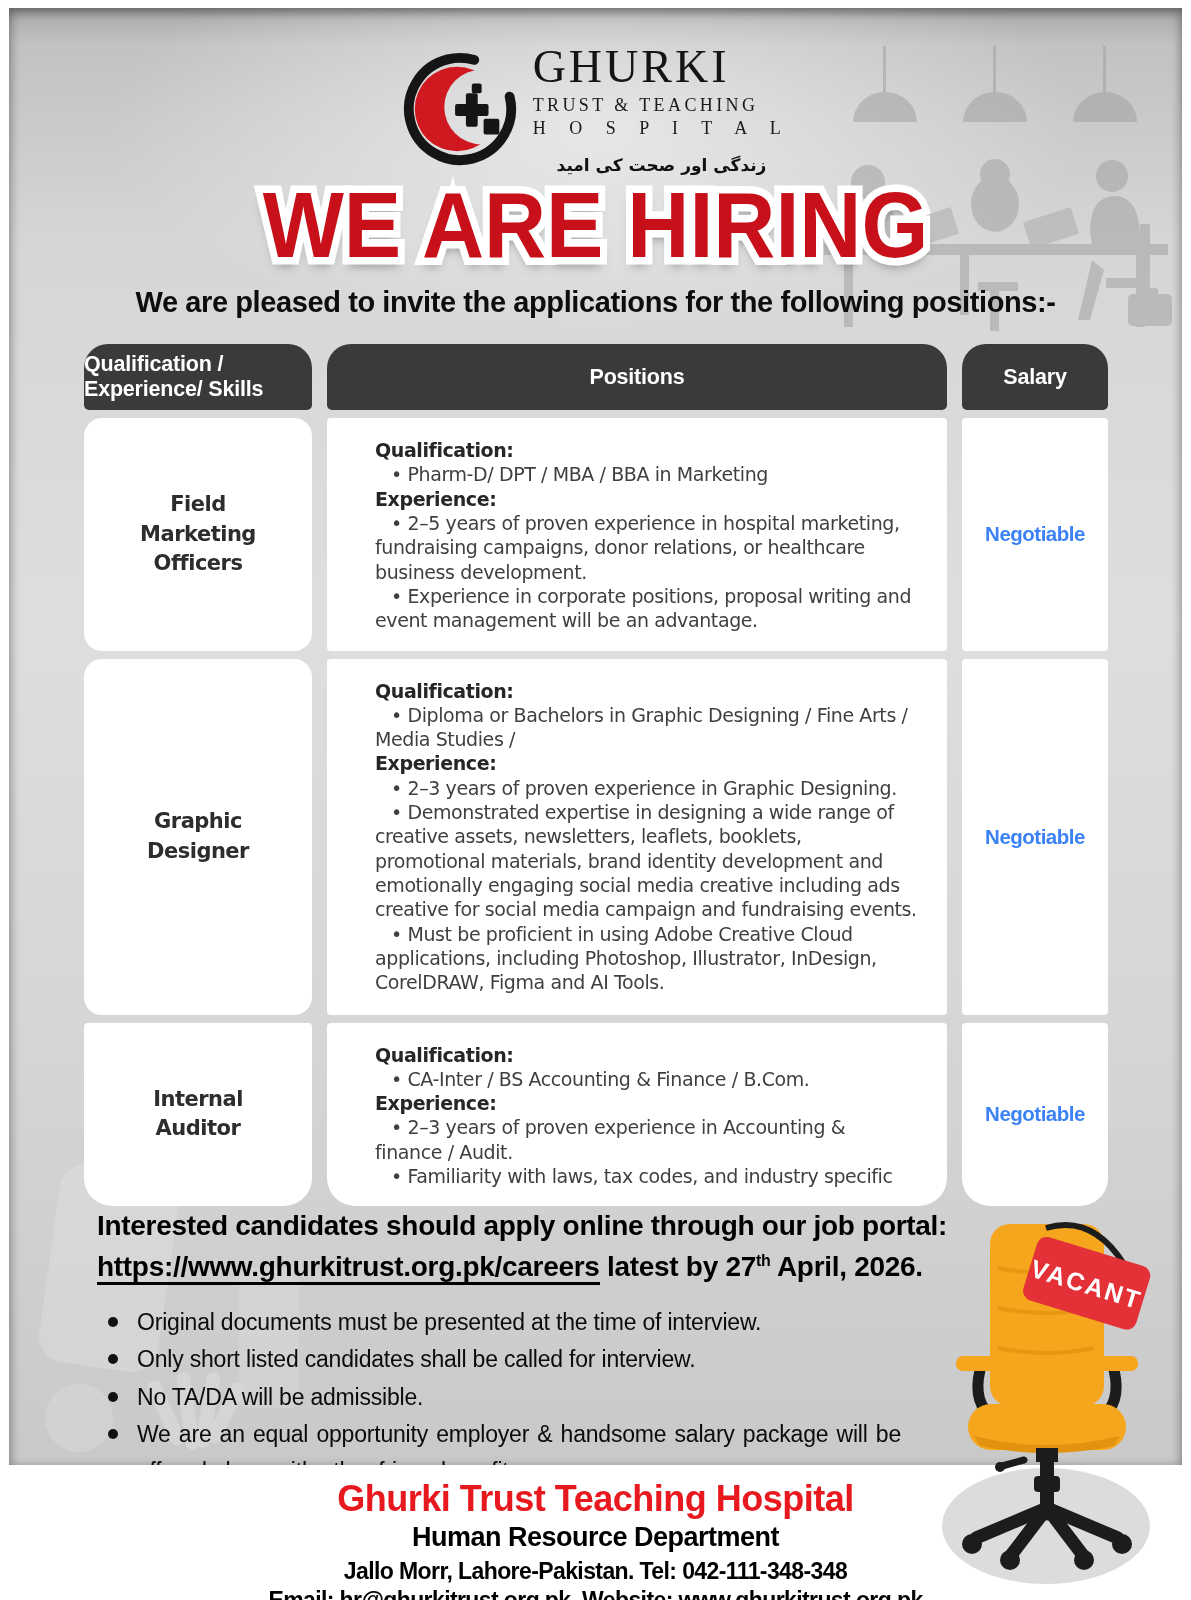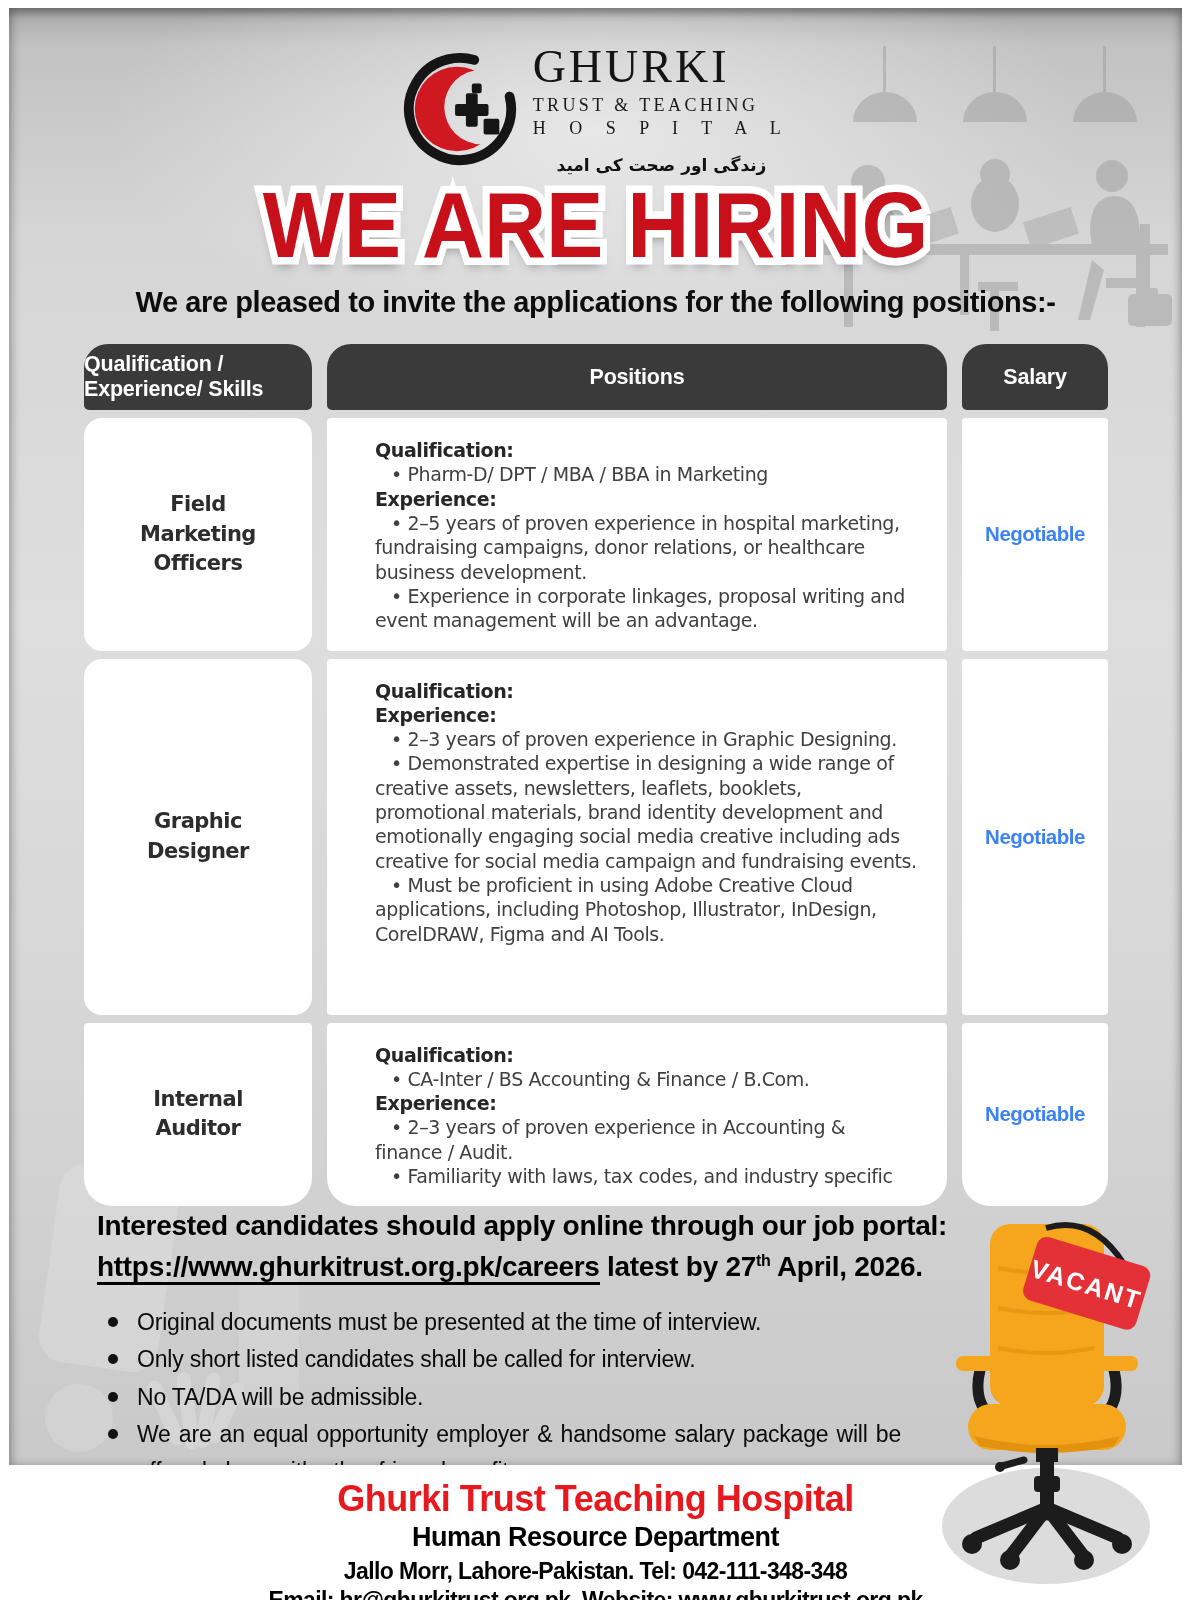--- a/index.html
+++ b/index.html
@@ -157,33 +157,34 @@
       <div id="table-body" style="display:flex;flex-direction:column;gap:8px;">
   <div class="t-row body-row" style="min-height: 214px;">
     <div class="c-cell pos-cell">
               <div class="pos-text">Field Marketing Officers</div>
             </div>
     <div class="c-cell qual-cell">
               <div class="sec-label">Qualification:</div>
               <div class="bullet-line">• Pharm-D/ DPT / MBA / BBA in Marketing</div>
               <div class="sec-label">Experience:</div>
               <div class="bullet-line">• 2–5 years of proven experience in hospital marketing, fundraising campaigns, donor relations, or healthcare business development.</div>
-              <div class="bullet-line">• Experience in corporate linkages, proposal writing and event management will be an advantage.</div>
+              <div class="bullet-line">• Experience in corporate positions, proposal writing and event management will be an advantage.</div>
             </div>
     <div class="c-cell sal-cell">
               <div class="sal-text">Negotiable</div>
             </div>
   </div>
 
   <div class="t-row body-row" style="min-height: 356px;">
     <div class="c-cell pos-cell">
               <div class="pos-text">Graphic Designer</div>
             </div>
     <div class="c-cell qual-cell">
               <div class="sec-label">Qualification:</div>
+              <div class="bullet-line">• Diploma or Bachelors in Graphic Designing / Fine Arts / Media Studies /</div>
               <div class="sec-label">Experience:</div>
               <div class="bullet-line">• 2–3 years of proven experience in Graphic Designing.</div>
               <div class="bullet-line">• Demonstrated expertise in designing a wide range of creative assets, newsletters, leaflets, booklets, promotional materials, brand identity development and emotionally engaging social media creative including ads creative for social media campaign and fundraising events.</div>
               <div class="bullet-line">• Must be proficient in using Adobe Creative Cloud applications, including Photoshop, Illustrator, InDesign, CorelDRAW, Figma and AI Tools.</div>
             </div>
     <div class="c-cell sal-cell">
               <div class="sal-text">Negotiable</div>
             </div>
   </div>
 

